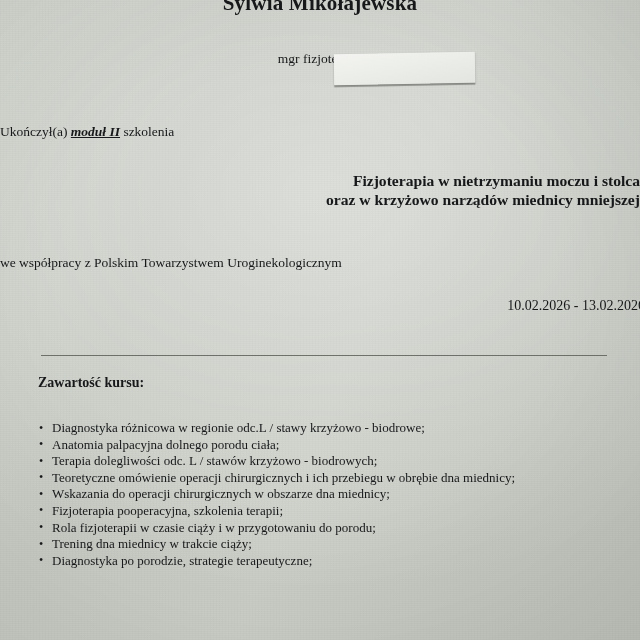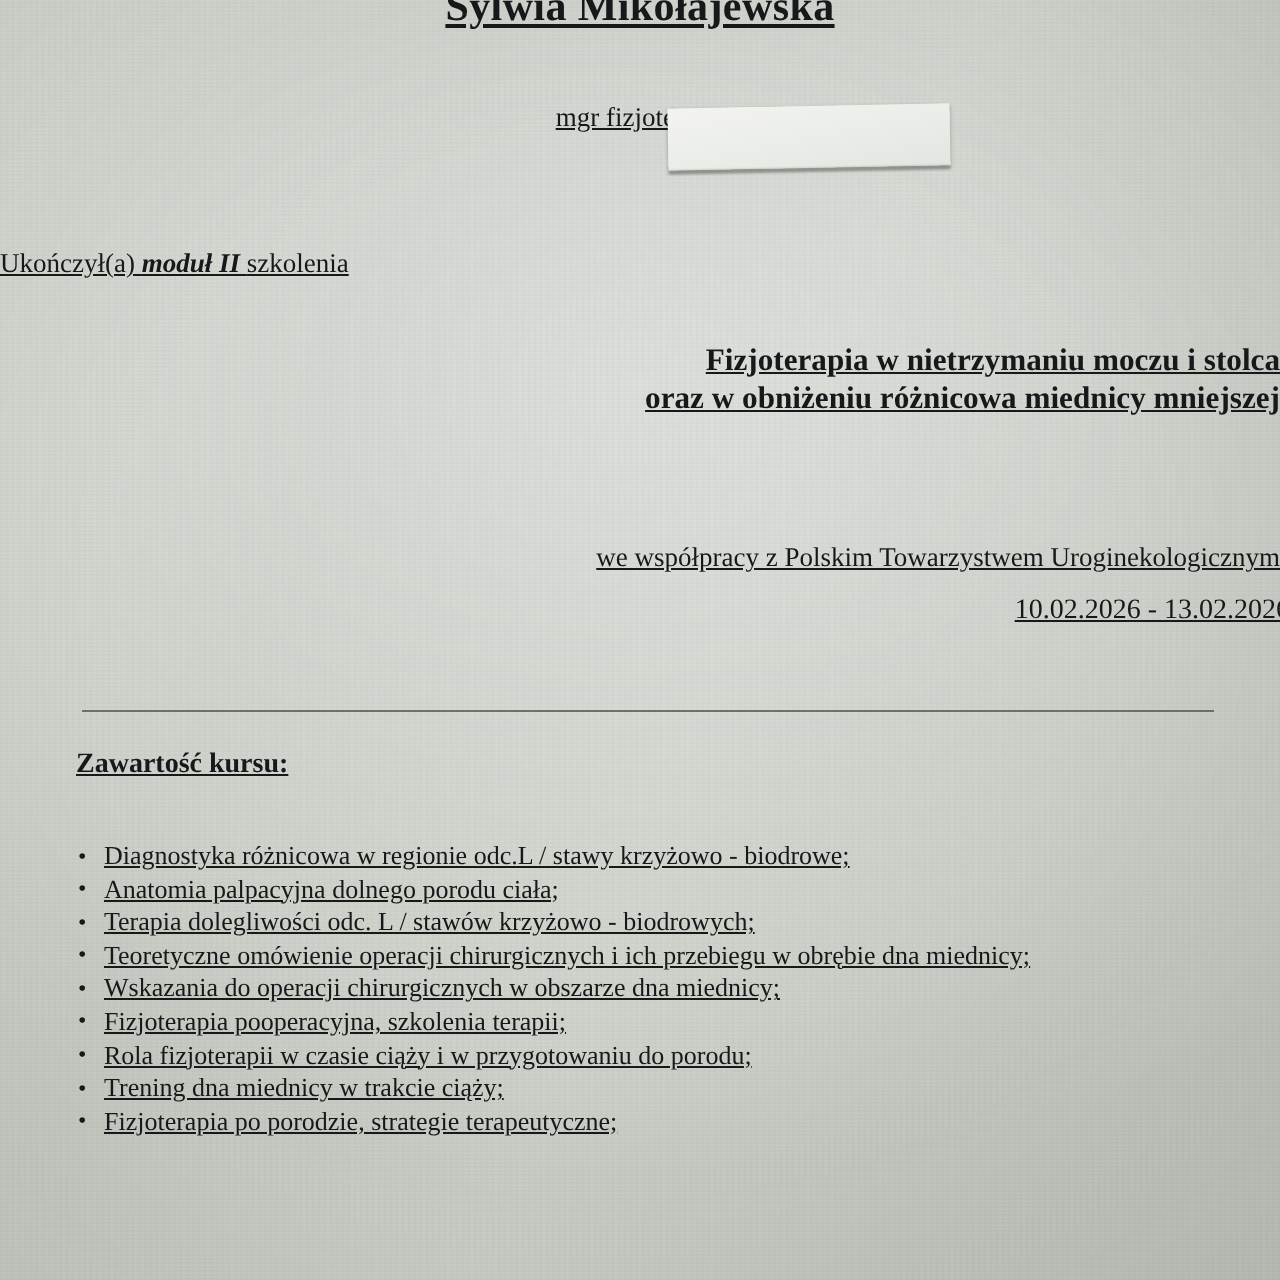--- a/index.html
+++ b/index.html
@@ -17,21 +17,20 @@
 
   
   #certificate {
     position: relative;
     width: 640px;
     height: 640px;
     background:
       radial-gradient(ellipse 120% 90% at 50% 30%, rgba(255,255,255,0.35) 0%, rgba(255,255,255,0) 70%),
       linear-gradient(112deg, #cfd3cb 0%, #c8ccc4 28%, #ccd0c8 55%, #c4c8c0 78%, #bfc3bb 100%);
     overflow: hidden;
-    text-decoration: underline;
   }
   
   #certificate::after {
     content: "";
     position: absolute;
     inset: 0;
     pointer-events: none;
     background:
       repeating-linear-gradient(0deg, rgba(0,0,0,0.016) 0px, rgba(0,0,0,0.016) 1px, rgba(255,255,255,0.012) 1px, rgba(255,255,255,0.012) 2px),
       repeating-linear-gradient(90deg, rgba(0,0,0,0.012) 0px, rgba(0,0,0,0.012) 1px, rgba(255,255,255,0.01) 1px, rgba(255,255,255,0.01) 3px),
@@ -104,24 +103,24 @@
     left: 0;
     width: 640px;
     text-align: right;
     font-size: 15.6px;
     font-weight: bold;
     line-height: 18.5px;
   }
 
   .cooperation {
     position: absolute;
-    top: 146px;
-    left: 0;
-    width: 640px;
-    text-align: right;
+    top: 130px;
+    left: 0;
+    width: 640px;
+    text-align: left;
     font-size: 13.5px;
   }
 
   .date-range {
     position: absolute;
     top: 157px;
     left: 5px;
     width: 640px;
     text-align: right;
     font-size: 14px;
@@ -182,36 +181,36 @@
   <div class="sticker"></div>
 
   <div class="module-line">
     <span>Ukończył(a)</span>
     <span class="mod">moduł II</span>
     <span>szkolenia</span>
   </div>
 
   <div class="course-title">
     <div>Fizjoterapia w nietrzymaniu moczu i stolca</div>
-    <div>oraz w obniżeniu różnicowa miednicy mniejszej</div>
+    <div>oraz w krzyżowo narządów miednicy mniejszej</div>
   </div>
 
   <div class="cooperation">we współpracy z Polskim Towarzystwem Uroginekologicznym</div>
 
   <div class="date-range">10.02.2026 - 13.02.2026</div>
 
   <div class="divider"></div>
 
   <div class="content-heading">Zawartość kursu:</div>
 
   <ul class="bullet-list" id="content-list">
       <li>Diagnostyka różnicowa w regionie odc.L / stawy krzyżowo - biodrowe;</li>
       <li>Anatomia palpacyjna dolnego porodu ciała;</li>
       <li>Terapia dolegliwości odc. L / stawów krzyżowo - biodrowych;</li>
       <li>Teoretyczne omówienie operacji chirurgicznych i ich przebiegu w obrębie dna miednicy;</li>
       <li>Wskazania do operacji chirurgicznych w obszarze dna miednicy;</li>
       <li>Fizjoterapia pooperacyjna, szkolenia terapii;</li>
       <li>Rola fizjoterapii w czasie ciąży i w przygotowaniu do porodu;</li>
       <li>Trening dna miednicy w trakcie ciąży;</li>
-      <li>Fizjoterapia po porodzie, strategie terapeutyczne;</li>
+      <li>Diagnostyka po porodzie, strategie terapeutyczne;</li>
     </ul>
 
 </div>
 
 </body></html>

